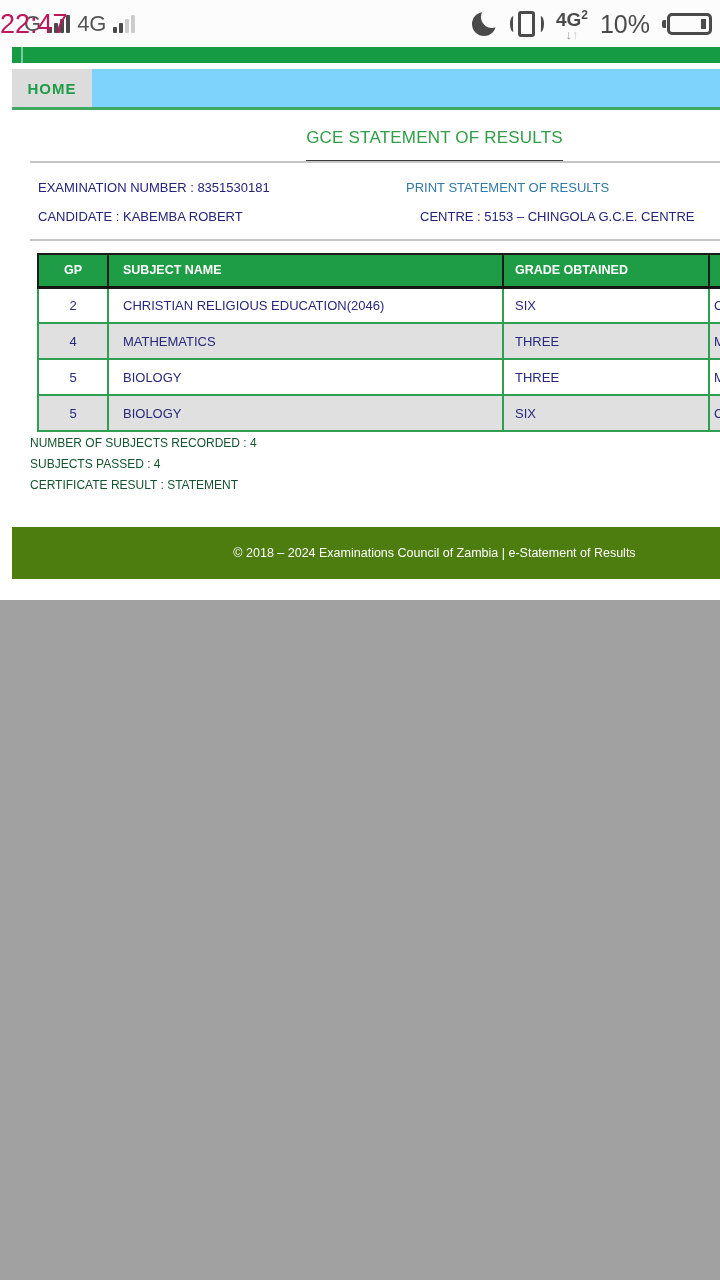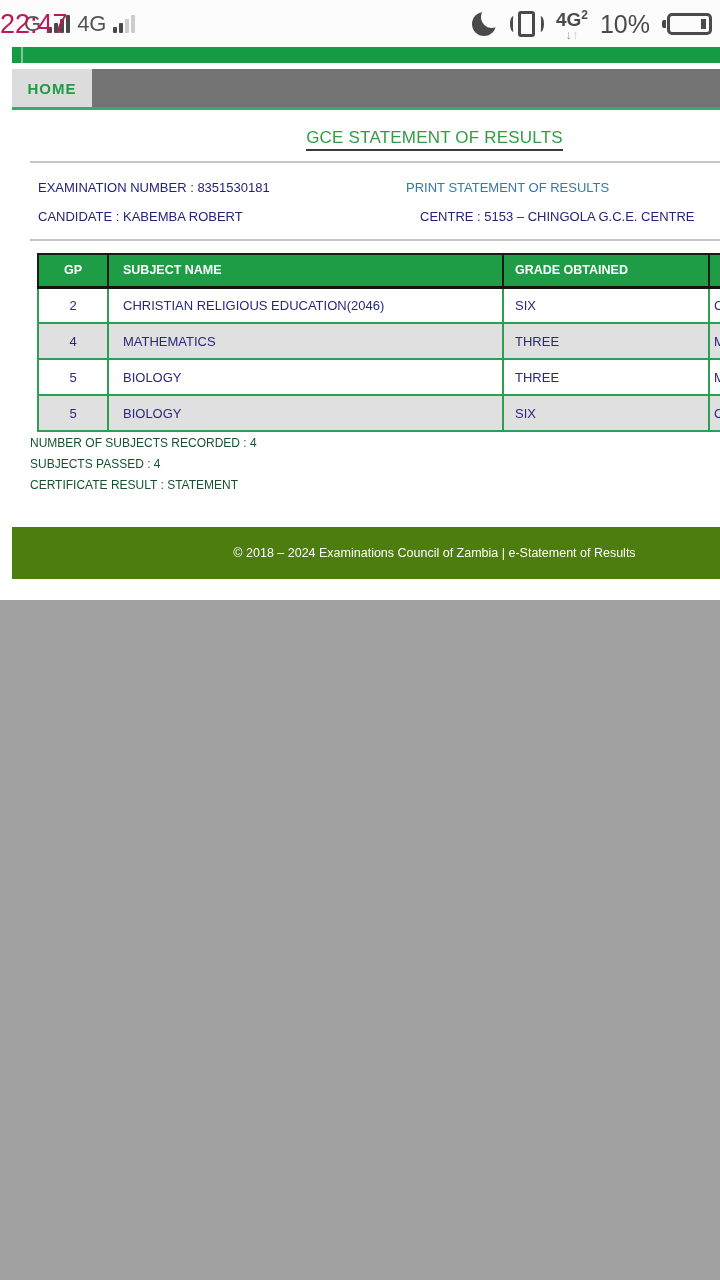--- a/index.html
+++ b/index.html
@@ -41,30 +41,30 @@
   .battery{position:relative;width:50px;height:22px;}
   .batt-nub{position:absolute;left:0;top:7px;width:4px;height:8px;background:#4a4a4a;border-radius:2px 0 0 2px;}
   .batt-body{position:absolute;left:5px;top:0;width:45px;height:22px;border:3px solid #4a4a4a;border-radius:5px;}
   .batt-fill{position:absolute;right:3px;top:3px;width:5px;height:10px;background:#4a4a4a;}
 
   
   .top-green-bar{position:absolute;left:12px;top:47px;width:708px;height:16px;background:#169b45;}
   .top-green-sep{position:absolute;left:9px;top:0;width:2px;height:16px;background:rgba(255,255,255,0.45);}
 
   
-  .navbar{position:absolute;left:12px;top:69px;width:708px;height:41px;background:#737373;
+  .navbar{position:absolute;left:12px;top:69px;width:708px;height:41px;background:#7dd3fc;
     border-bottom:3px solid #41a862;}
   .nav-tab{position:absolute;left:0;top:0;width:80px;height:38px;background:#dcdcdc;
     display:flex;align-items:center;justify-content:center;}
   .nav-tab span{color:#1f9c45;font-size:15px;font-weight:bold;letter-spacing:1px;}
 
   
   .title-wrap{position:absolute;left:12px;top:128px;width:845px;text-align:center;}
   .page-title{display:inline-block;color:#2f9e45;font-size:17px;font-weight:500;
-    letter-spacing:0.2px;border-bottom:2px solid #3a3a3a;padding-bottom:1px;}
+    letter-spacing:0.2px;border-bottom:2px solid #3a3a3a;padding-bottom:12px;}
 
   .hr{position:absolute;left:30px;width:690px;height:0;border-top:2px solid #c6c6c6;}
   .hr1{top:161px;} .hr2{top:239px;}
 
   
   .detail{position:absolute;font-size:13px;color:#23237b;white-space:nowrap;}
   .d-exam{left:38px;top:180px;}
   .d-print{left:406px;top:180px;color:#3379a9;cursor:pointer;}
   .d-cand{left:38px;top:209px;}
   .d-centre{left:420px;top:209px;}

